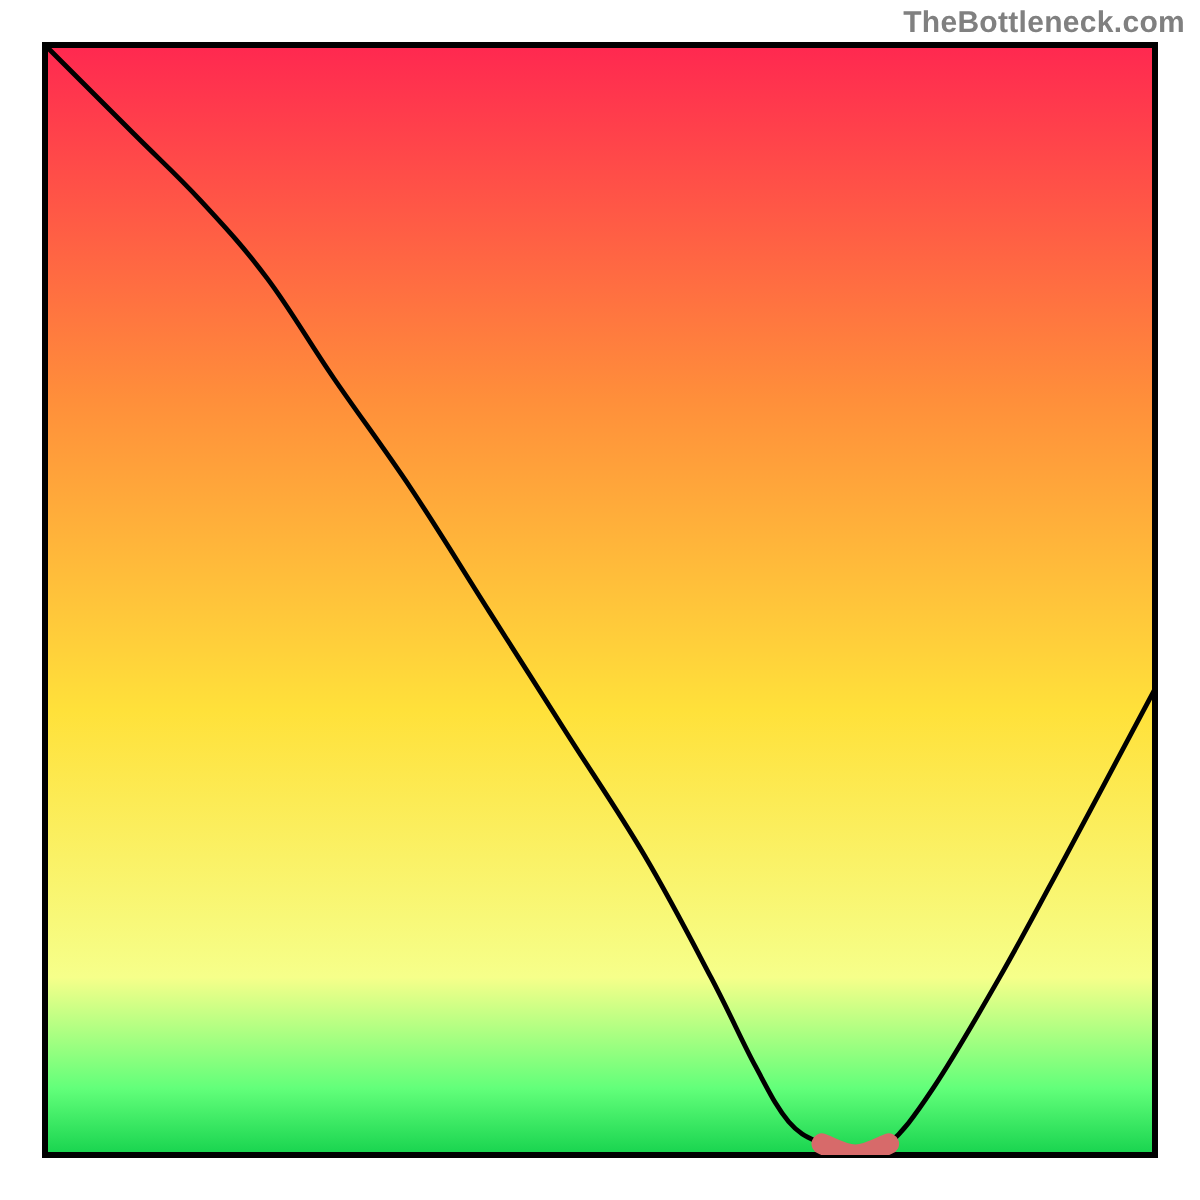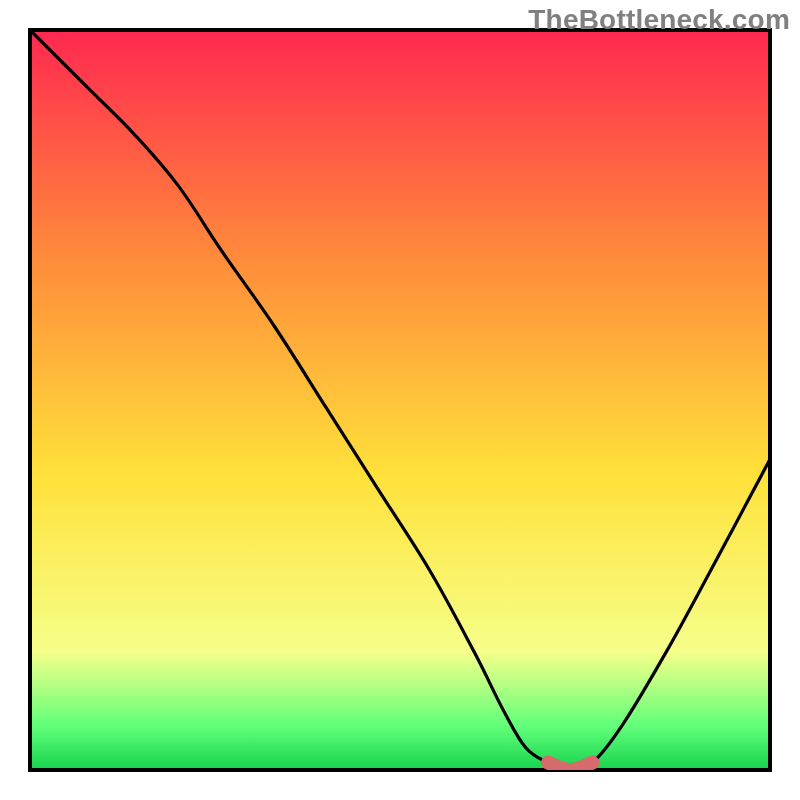--- a/index.html
+++ b/index.html
@@ -13,21 +13,21 @@
   .stage {
     position: relative;
     width: 800px;
     height: 800px;
   }
   .watermark {
     position: absolute;
     top: 4px;
     right: 10px;
     font-family: Arial, Helvetica, sans-serif;
-    font-size: 28px;
+    font-size: 20px;
     font-weight: 600;
     color: #808080;
     letter-spacing: 0.2px;
     text-align: center;
   }
   svg {
     display: block;
   }
 </style>
 </head>

